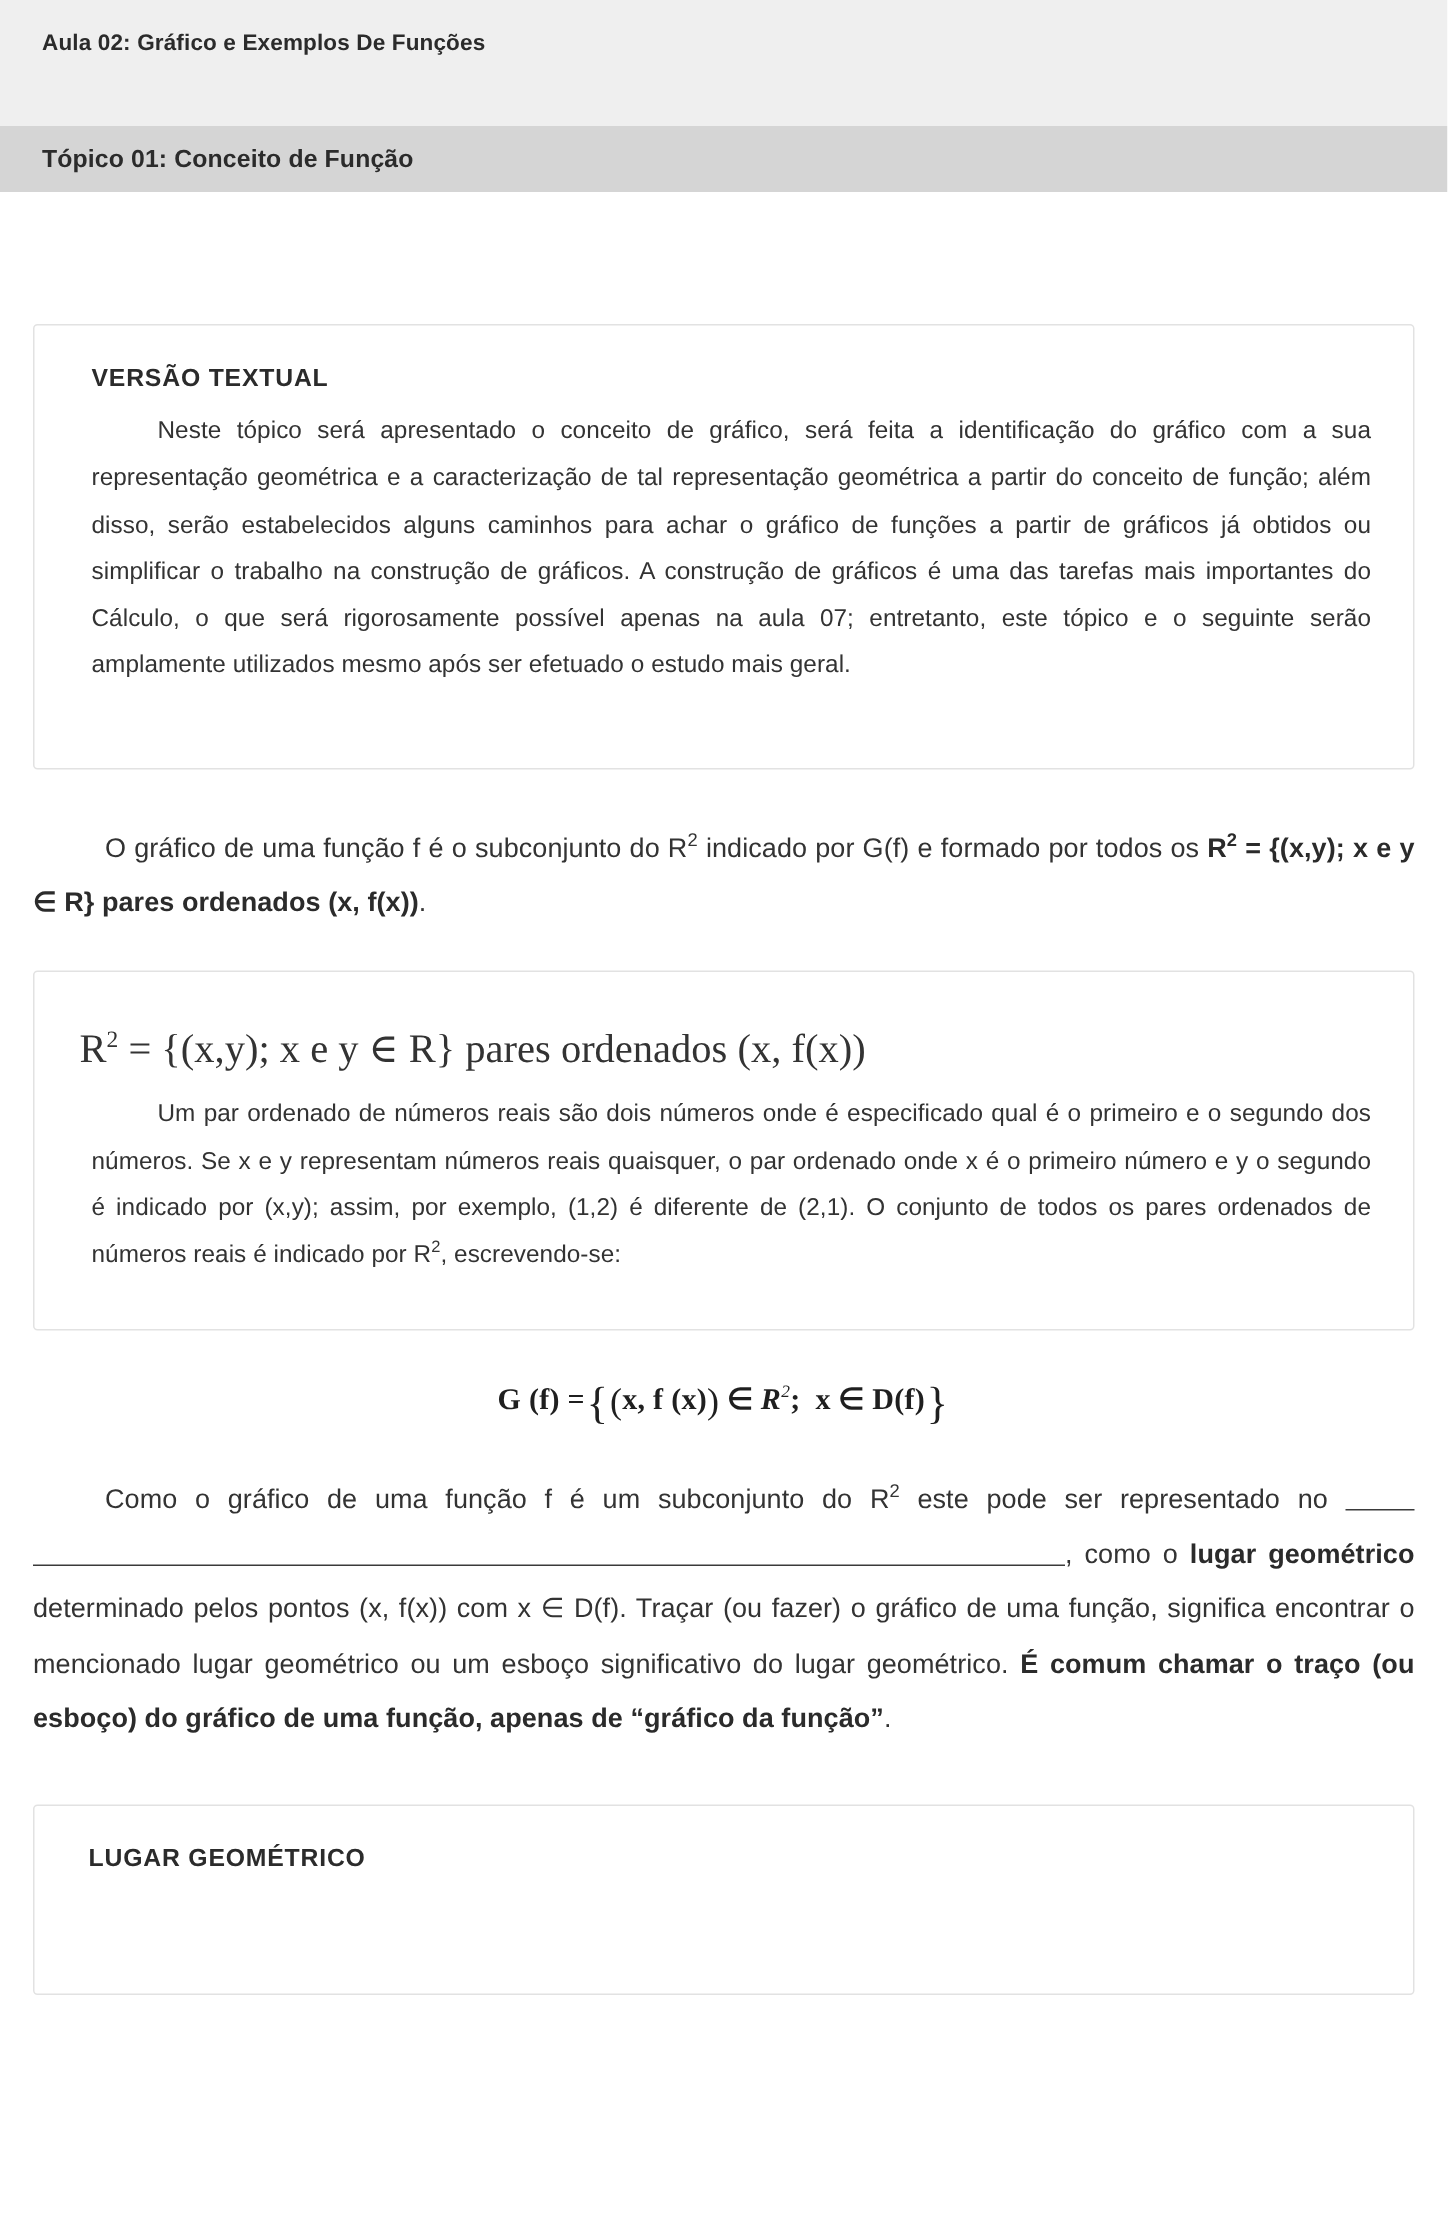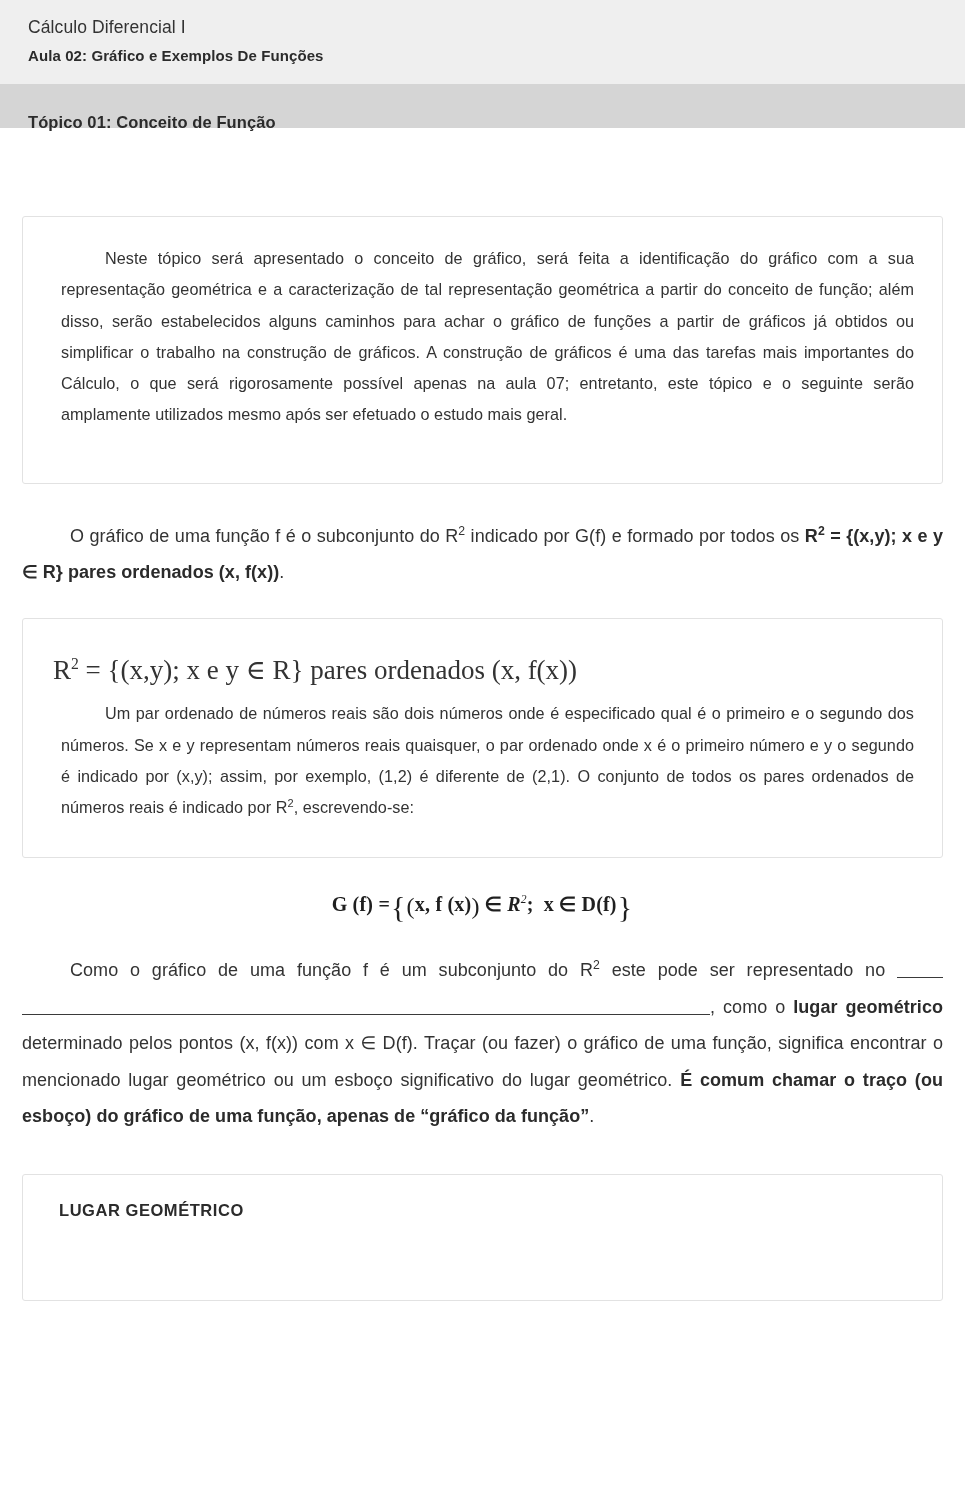--- a/index.html
+++ b/index.html
@@ -33,21 +33,21 @@
   .header-top .lesson-title {
     font-size: 15px;
     line-height: 1.55;
     font-weight: 700;
     color: #2b2b2b;
     letter-spacing: 0.1px;
     margin-top: 3px;
   }
   .header-topic {
     background: #d5d5d5;
-    padding: 28px 28px 12px 28px;
+    padding: 12px 28px 12px 28px;
     box-sizing: border-box;
     height: 44px;
   }
   .header-topic .topic-title {
     font-size: 16.5px;
     font-weight: 700;
     color: #2b2b2b;
     line-height: 1.25;
     letter-spacing: 0.1px;
   }
@@ -178,33 +178,33 @@
     font-weight: 400;
     vertical-align: super;
     line-height: 0;
   }
   .formula .sp { display: inline-block; width: 5px; }
 </style>
 </head>
 <body>
 
 <div class="header-top">
-  <div class="course-title">Cálculo Diferencial I</div>
   <div class="lesson-title">Aula 02: Gráfico e Exemplos De Funções</div>
 </div>
 
 <div class="header-topic">
   <div class="topic-title">Tópico 01: Conceito de Função</div>
 </div>
 
 <div class="content">
 
   <div class="spacer-top"></div>
 
   <section class="box tall">
+    <h2 class="box-heading">VERSÃO TEXTUAL</h2>
     <p class="body indent">Neste tópico será apresentado o conceito de gráfico, será feita a identificação do gráfico com a sua representação geométrica e a caracterização de tal representação geométrica a partir do conceito de função; além disso, serão estabelecidos alguns caminhos para achar o gráfico de funções a partir de gráficos já obtidos ou simplificar o trabalho na construção de gráficos. A construção de gráficos é uma das tarefas mais importantes do Cálculo, o que será rigorosamente possível apenas na aula 07; entretanto, este tópico e o seguinte serão amplamente utilizados mesmo após ser efetuado o estudo mais geral.</p>
   </section>
 
   <div class="gap-34"></div>
 
   <p class="loose indent">
     <span>O gráfico de uma função f é o subconjunto do R</span><sup>2</sup><span> indicado por G(f) e formado por todos os </span><b><span>R</span><sup>2</sup><span> = {(x,y); x e y ∈ R} pares ordenados (x, f(x))</span></b><span>.</span>
   </p>
 
   <div class="gap-28"></div>

